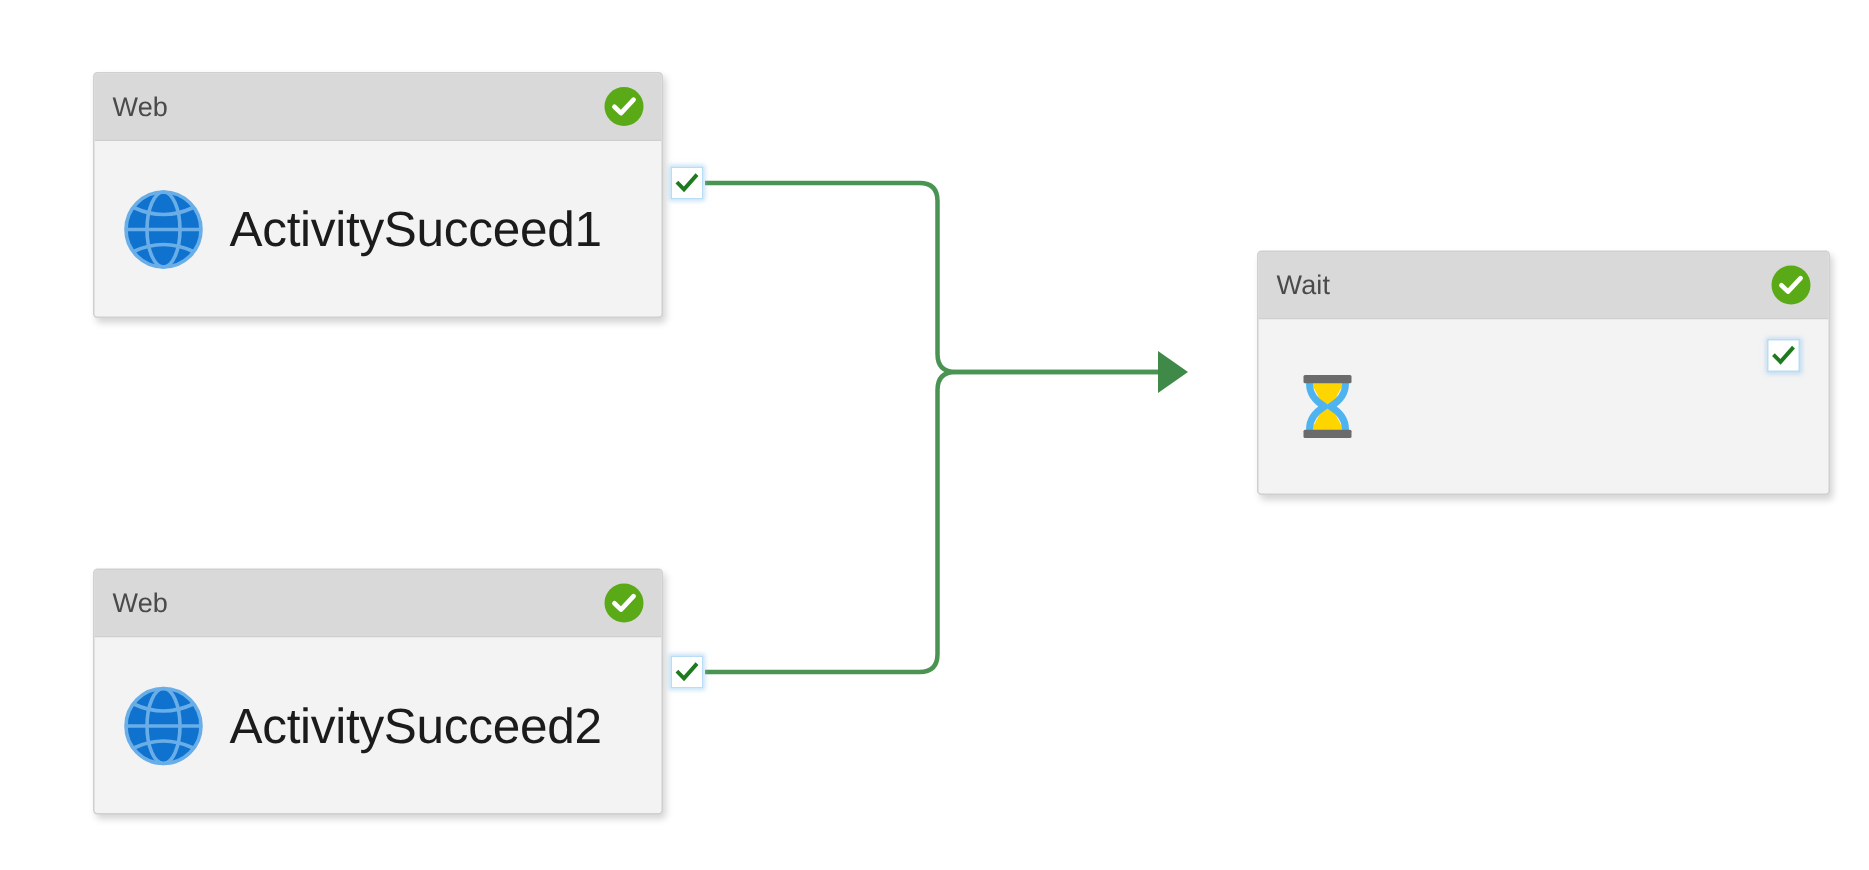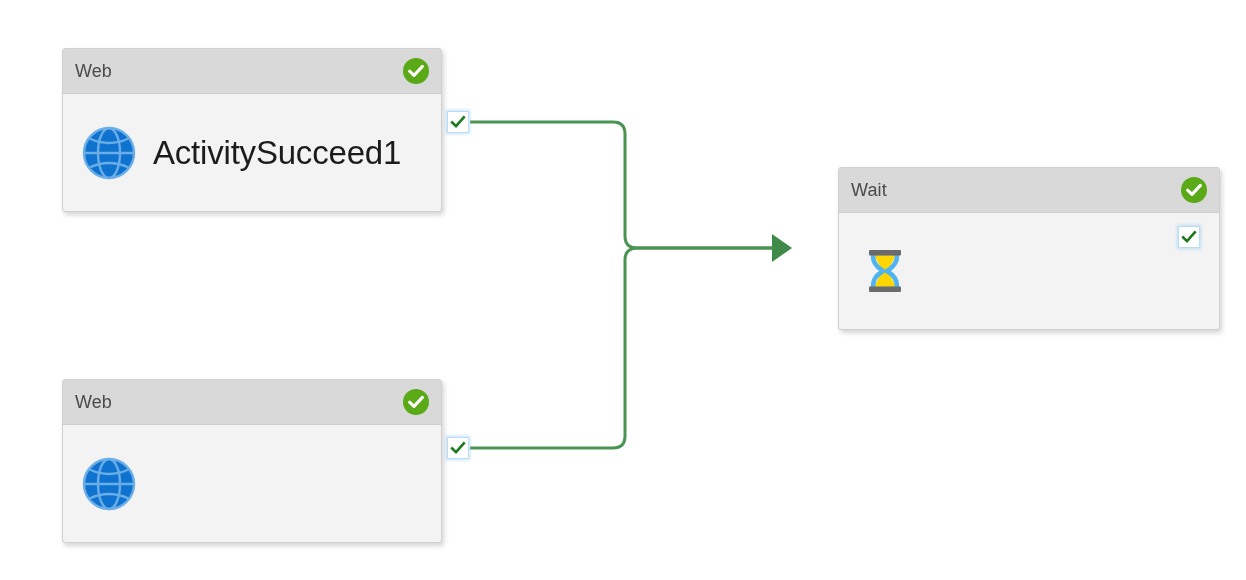--- a/index.html
+++ b/index.html
@@ -189,20 +189,21 @@
       <svg class="node-icon" viewBox="0 0 56 56" xmlns="http://www.w3.org/2000/svg">
         <circle cx="28" cy="28" r="25" fill="#0e72ce"></circle>
         <g fill="none" stroke="#6aaee8" stroke-width="2.4">
           <ellipse cx="28" cy="28" rx="25" ry="25"></ellipse>
           <ellipse cx="28" cy="28" rx="11" ry="25"></ellipse>
           <line x1="3" y1="28" x2="53" y2="28"></line>
           <path d="M 8.5 13.5 Q 28 22.5 47.5 13.5"></path>
           <path d="M 8.5 42.5 Q 28 33.5 47.5 42.5"></path>
         </g>
       </svg>
+      <span class="node-label">ActivitySucceed2</span>
     </div>
   </div>
 
   <div class="port" id="port-0" style="left:447px; top:111px;">
     <svg width="16" height="16" viewBox="0 0 16 16" xmlns="http://www.w3.org/2000/svg">
       <path d="M 2.2 8.4 L 6.0 12.2 L 13.8 3.4" fill="none" stroke="#1d7a1d" stroke-width="2.6" stroke-linecap="square" stroke-linejoin="miter"></path>
     </svg>
   </div>
 
   <div class="port" id="port-1" style="left:447px; top:437px;">

